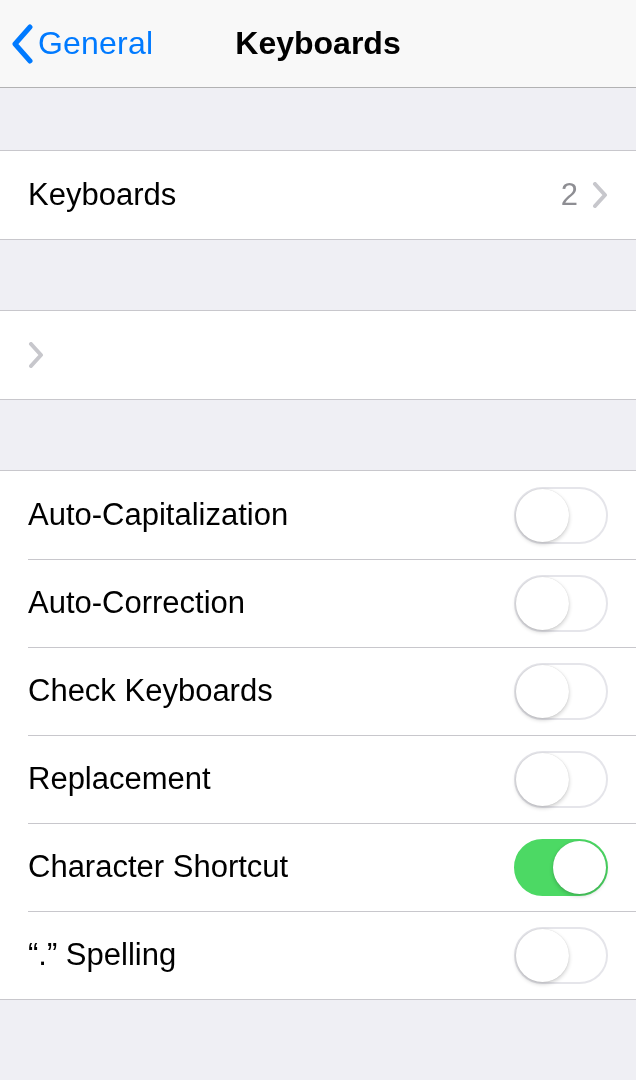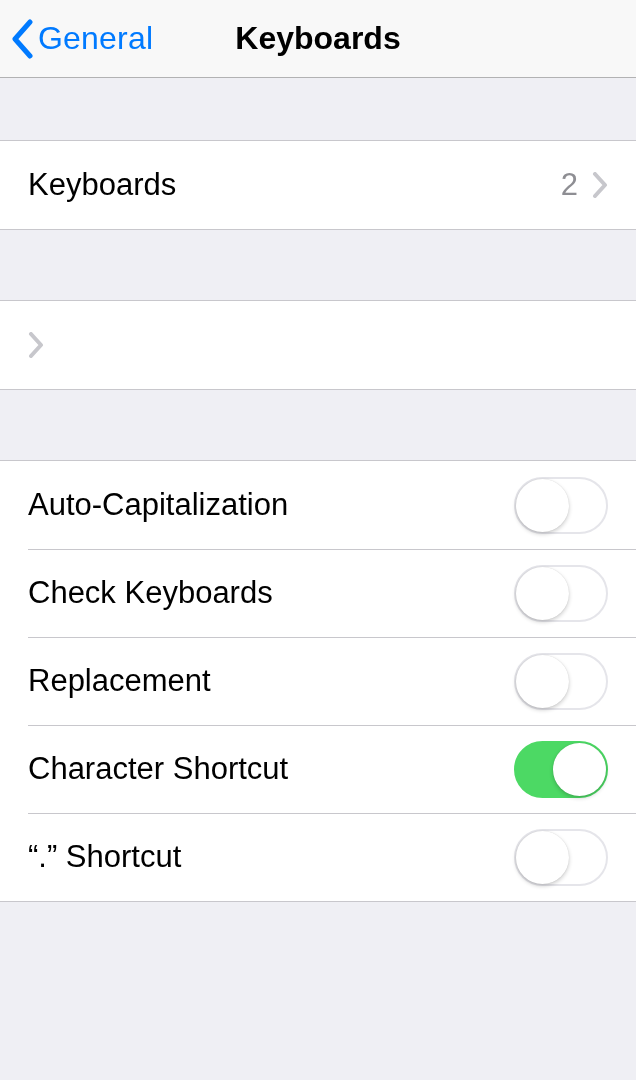--- a/index.html
+++ b/index.html
@@ -10,21 +10,21 @@
     }
     body {
       width: 636px;
       height: 1080px;
       font-family: -apple-system, "SF Pro Text", "Helvetica Neue", Helvetica, Arial, sans-serif;
       background: #efeff4;
       color: #000;
       overflow: hidden;
     }
     .navbar {
-      height: 78px;
+      height: 88px;
       background: #f8f8f8;
       border-bottom: 1px solid #b2b2b3;
       display: flex;
       align-items: center;
       position: relative;
     }
     .back-btn {
       display: flex;
       align-items: center;
       padding-left: 10px;
@@ -164,20 +164,26 @@
 
 <div class="group">
 
   <div class="row">
     <span class="row-label">Auto-Capitalization</span>
     <div class="switch off">
       <div class="switch-knob"></div>
     </div>
   </div>
 
+  <div class="row">
+    <span class="row-label">Auto-Correction</span>
+    <div class="switch off">
+      <div class="switch-knob"></div>
+    </div>
+  </div>
 
   <div class="row">
     <span class="row-label">Check Keyboards</span>
     <div class="switch off">
       <div class="switch-knob"></div>
     </div>
   </div>
 
 
   <div class="row">
@@ -188,19 +194,19 @@
   </div>
 
   <div class="row">
     <span class="row-label">Character Shortcut</span>
     <div class="switch on">
       <div class="switch-knob"></div>
     </div>
   </div>
 
   <div class="row">
-    <span class="row-label">“.” Shortcut</span>
+    <span class="row-label">“.” Spelling</span>
     <div class="switch off">
       <div class="switch-knob"></div>
     </div>
   </div>
 
 </div>
 
 </body></html>

